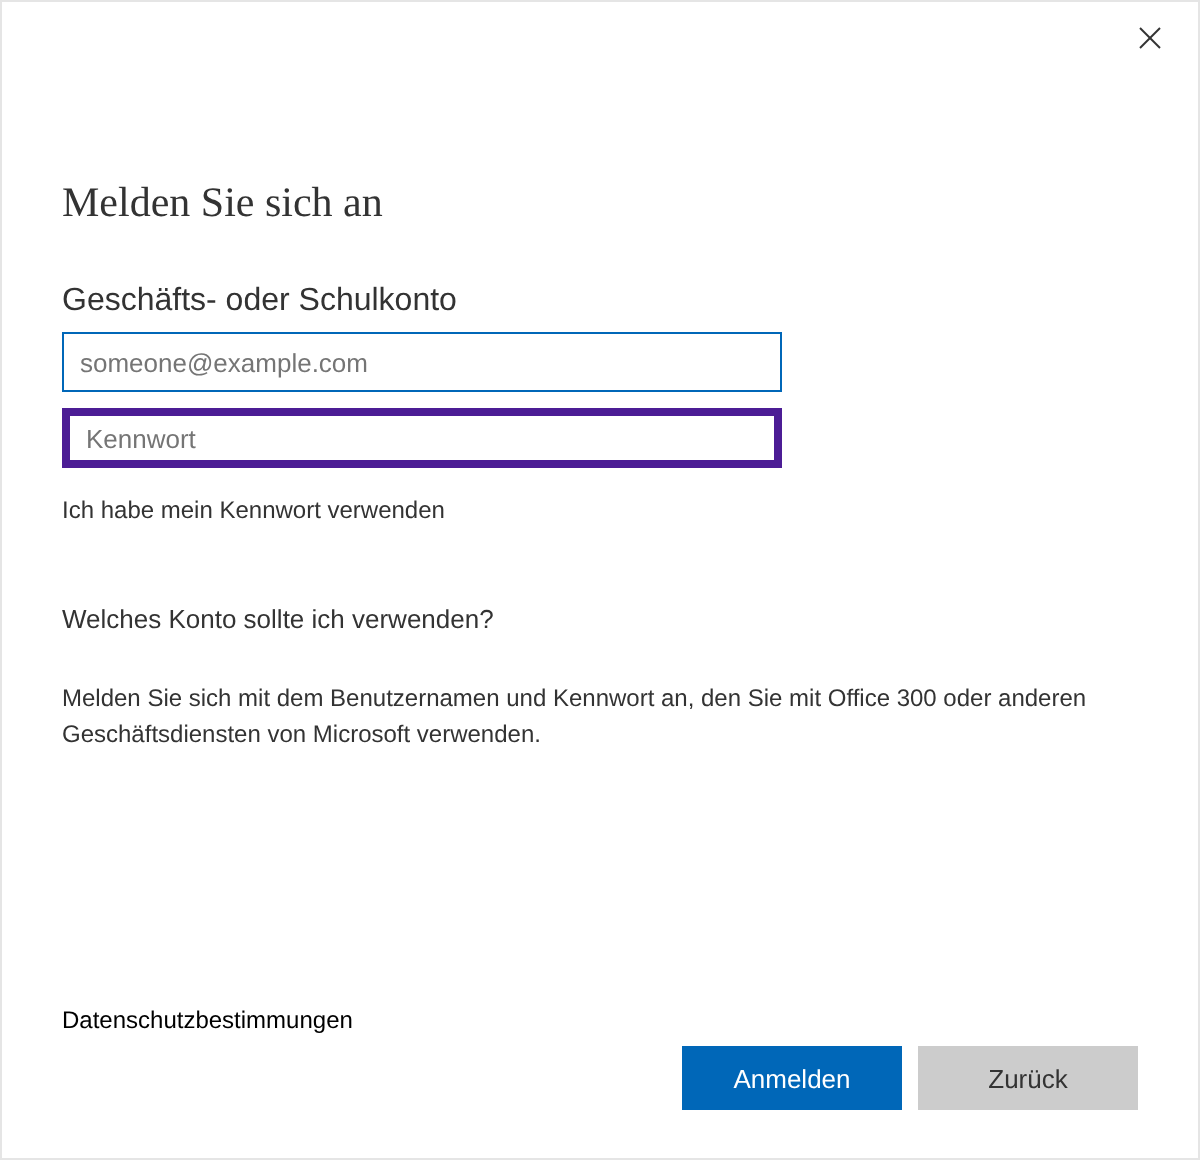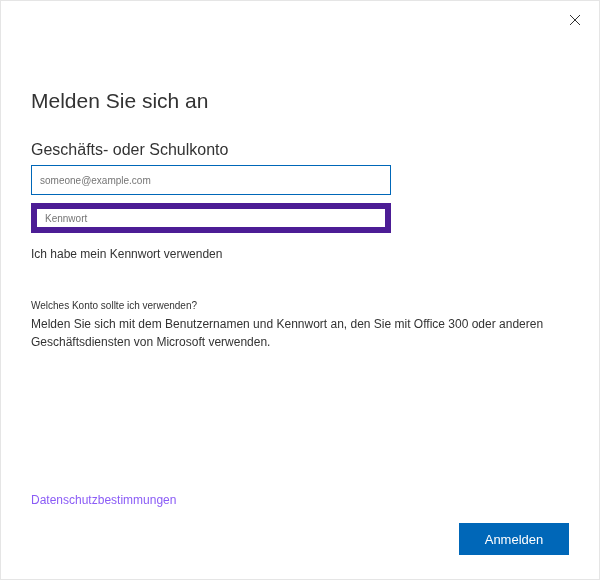--- a/index.html
+++ b/index.html
@@ -32,65 +32,66 @@
     }
     .container {
       padding: 0 30px;
     }
     h1.title {
       font-size: 21px;
       font-weight: 400;
       color: #333333;
       margin-top: 88px;
       margin-bottom: 28px;
+      font-family: Liberation Serif, serif;
     }
     .field-label {
       font-size: 16px;
       color: #333333;
       margin-bottom: 6px;
     }
     .text-input {
       width: 360px;
       height: 30px;
       border: 1px solid #0067b8;
-      font-size: 10px;
+      font-size: 13px;
       padding: 0 8px;
       color: #999999;
       margin-bottom: 8px;
       outline: none;
       font-family: inherit;
     }
     .text-input.password {
-      border: 6px solid #4c1d95;
+      border: 4px solid #4c1d95;
       color: #555555;
     }
     .forgot-link {
       font-size: 12px;
       color: #333333;
       margin-top: 6px;
       cursor: pointer;
       display: inline-block;
     }
     .question {
-      font-size: 10px;
+      font-size: 13px;
       color: #333333;
       margin-top: 38px;
-      margin-bottom: 4px;
+      margin-bottom: 23px;
     }
     .help-text {
       font-size: 12px;
       color: #333333;
       line-height: 1.5;
     }
     .privacy {
       position: absolute;
       left: 30px;
-      bottom: 72px;
+      bottom: 62px;
       font-size: 12px;
-      color: #8b5cf6;
+      color: #000000;
       cursor: pointer;
     }
     .button-row {
       position: absolute;
       right: 30px;
       bottom: 24px;
       display: flex;
       gap: 8px;
     }
     .btn {
@@ -138,13 +139,14 @@
 
   <div class="question">Welches Konto sollte ich verwenden?</div>
 
   <div class="help-text">Melden Sie sich mit dem Benutzernamen und Kennwort an, den Sie mit Office 300 oder anderen Geschäftsdiensten von Microsoft verwenden.</div>
 </div>
 
 <div class="privacy">Datenschutzbestimmungen</div>
 
 <div class="button-row">
   <button class="btn btn-primary">Anmelden</button>
+  <button class="btn btn-secondary">Zurück</button>
 </div>
 
 </body></html>

